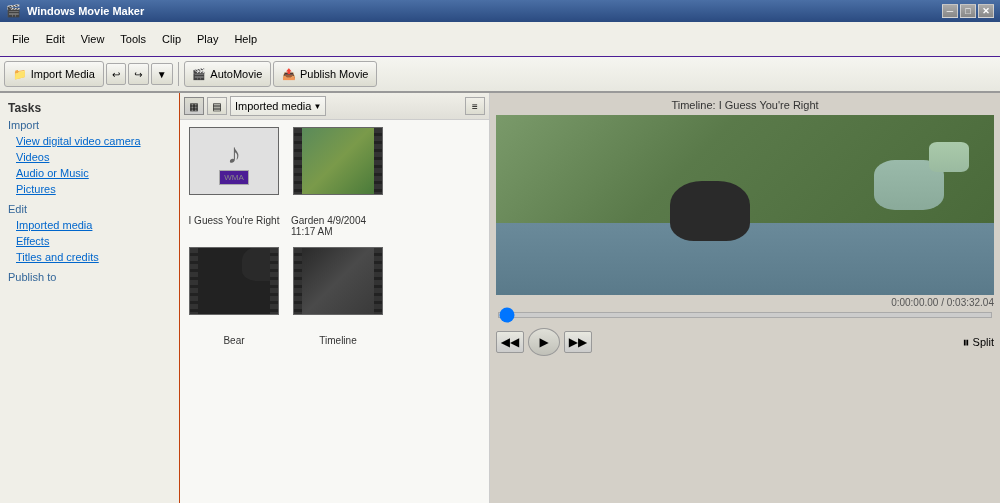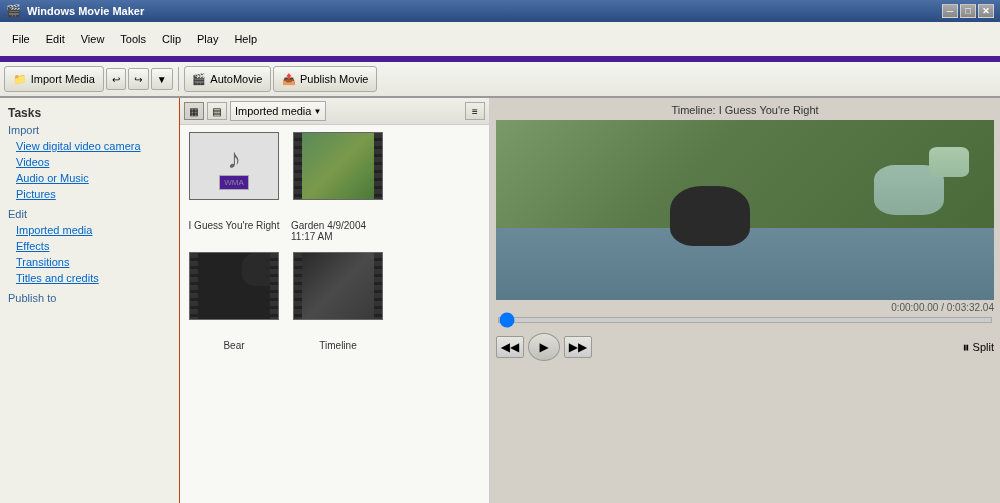--- a/index.html
+++ b/index.html
@@ -6,21 +6,21 @@
     body { width: 1000px; height: 503px; font-family: 'Segoe UI', Tahoma, sans-serif; font-size: 11px; background: #d4d0c8; overflow: hidden; }
 
     
     #title-bar { background: linear-gradient(to bottom, #4a6fa5 0%, #2a4a80 100%); color: white; height: 22px; display: flex; align-items: center; padding: 0 6px; font-size: 11px; font-weight: bold; }
     #title-bar .title-icon { margin-right: 6px; font-size: 12px; }
     #title-bar .title-text { flex: 1; }
     #title-bar .window-controls { display: flex; gap: 2px; }
     #title-bar .win-btn { width: 16px; height: 14px; border: 1px solid rgba(255,255,255,0.5); background: linear-gradient(to bottom, #aaa, #888); color: white; font-size: 9px; display: flex; align-items: center; justify-content: center; cursor: pointer; }
 
     
-    #menu-bar { background: #f0efe8; height: 32px; display: flex; align-items: center; padding: 17px 4px; border-bottom: 6px solid #4c1d95; font-size: 11px; }
+    #menu-bar { background: #f0efe8; height: 32px; display: flex; align-items: center; padding: 17px 4px; border-bottom: 1px solid #4c1d95; font-size: 11px; }
     #menu-bar span { padding: 2px 8px; cursor: pointer; }
 
     
     #toolbar { background: linear-gradient(to bottom, #f5f5f0 0%, #e8e8e0 100%); height: 36px; display: flex; align-items: center; padding: 0 4px; border-bottom: 2px solid #999; gap: 2px; }
     .toolbar-btn { display: flex; align-items: center; gap: 4px; padding: 3px 8px; background: linear-gradient(to bottom, #f8f8f5, #dcdcd0); border: 1px solid #aaa; border-radius: 3px; cursor: pointer; font-size: 11px; height: 26px; }
     .toolbar-sep { width: 1px; height: 24px; background: #aaa; margin: 0 3px; }
     .toolbar-small-btn { padding: 2px 5px; background: linear-gradient(to bottom, #f8f8f5, #dcdcd0); border: 1px solid #aaa; border-radius: 2px; cursor: pointer; font-size: 10px; height: 22px; display: flex; align-items: center; }
 
     
     #main { display: flex; height: calc(503px - 22px - 20px - 36px); }
@@ -124,21 +124,20 @@
       <div class="task-item">View digital video camera</div>
       <div class="task-item">Videos</div>
       <div class="task-item">Audio or Music</div>
       <div class="task-item">Pictures</div>
     </div>
 
     <div class="task-section">
       <div class="task-section-title">Edit</div>
       <div class="task-item">Imported media</div>
       <div class="task-item">Effects</div>
-      <div class="task-item">Transitions</div>
       <div class="task-item">Titles and credits</div>
     </div>
 
     <div class="task-section">
       <div class="task-section-title">Publish to</div>
     </div>
   </div>
 
   <div id="media-panel">
     <div id="media-toolbar">

